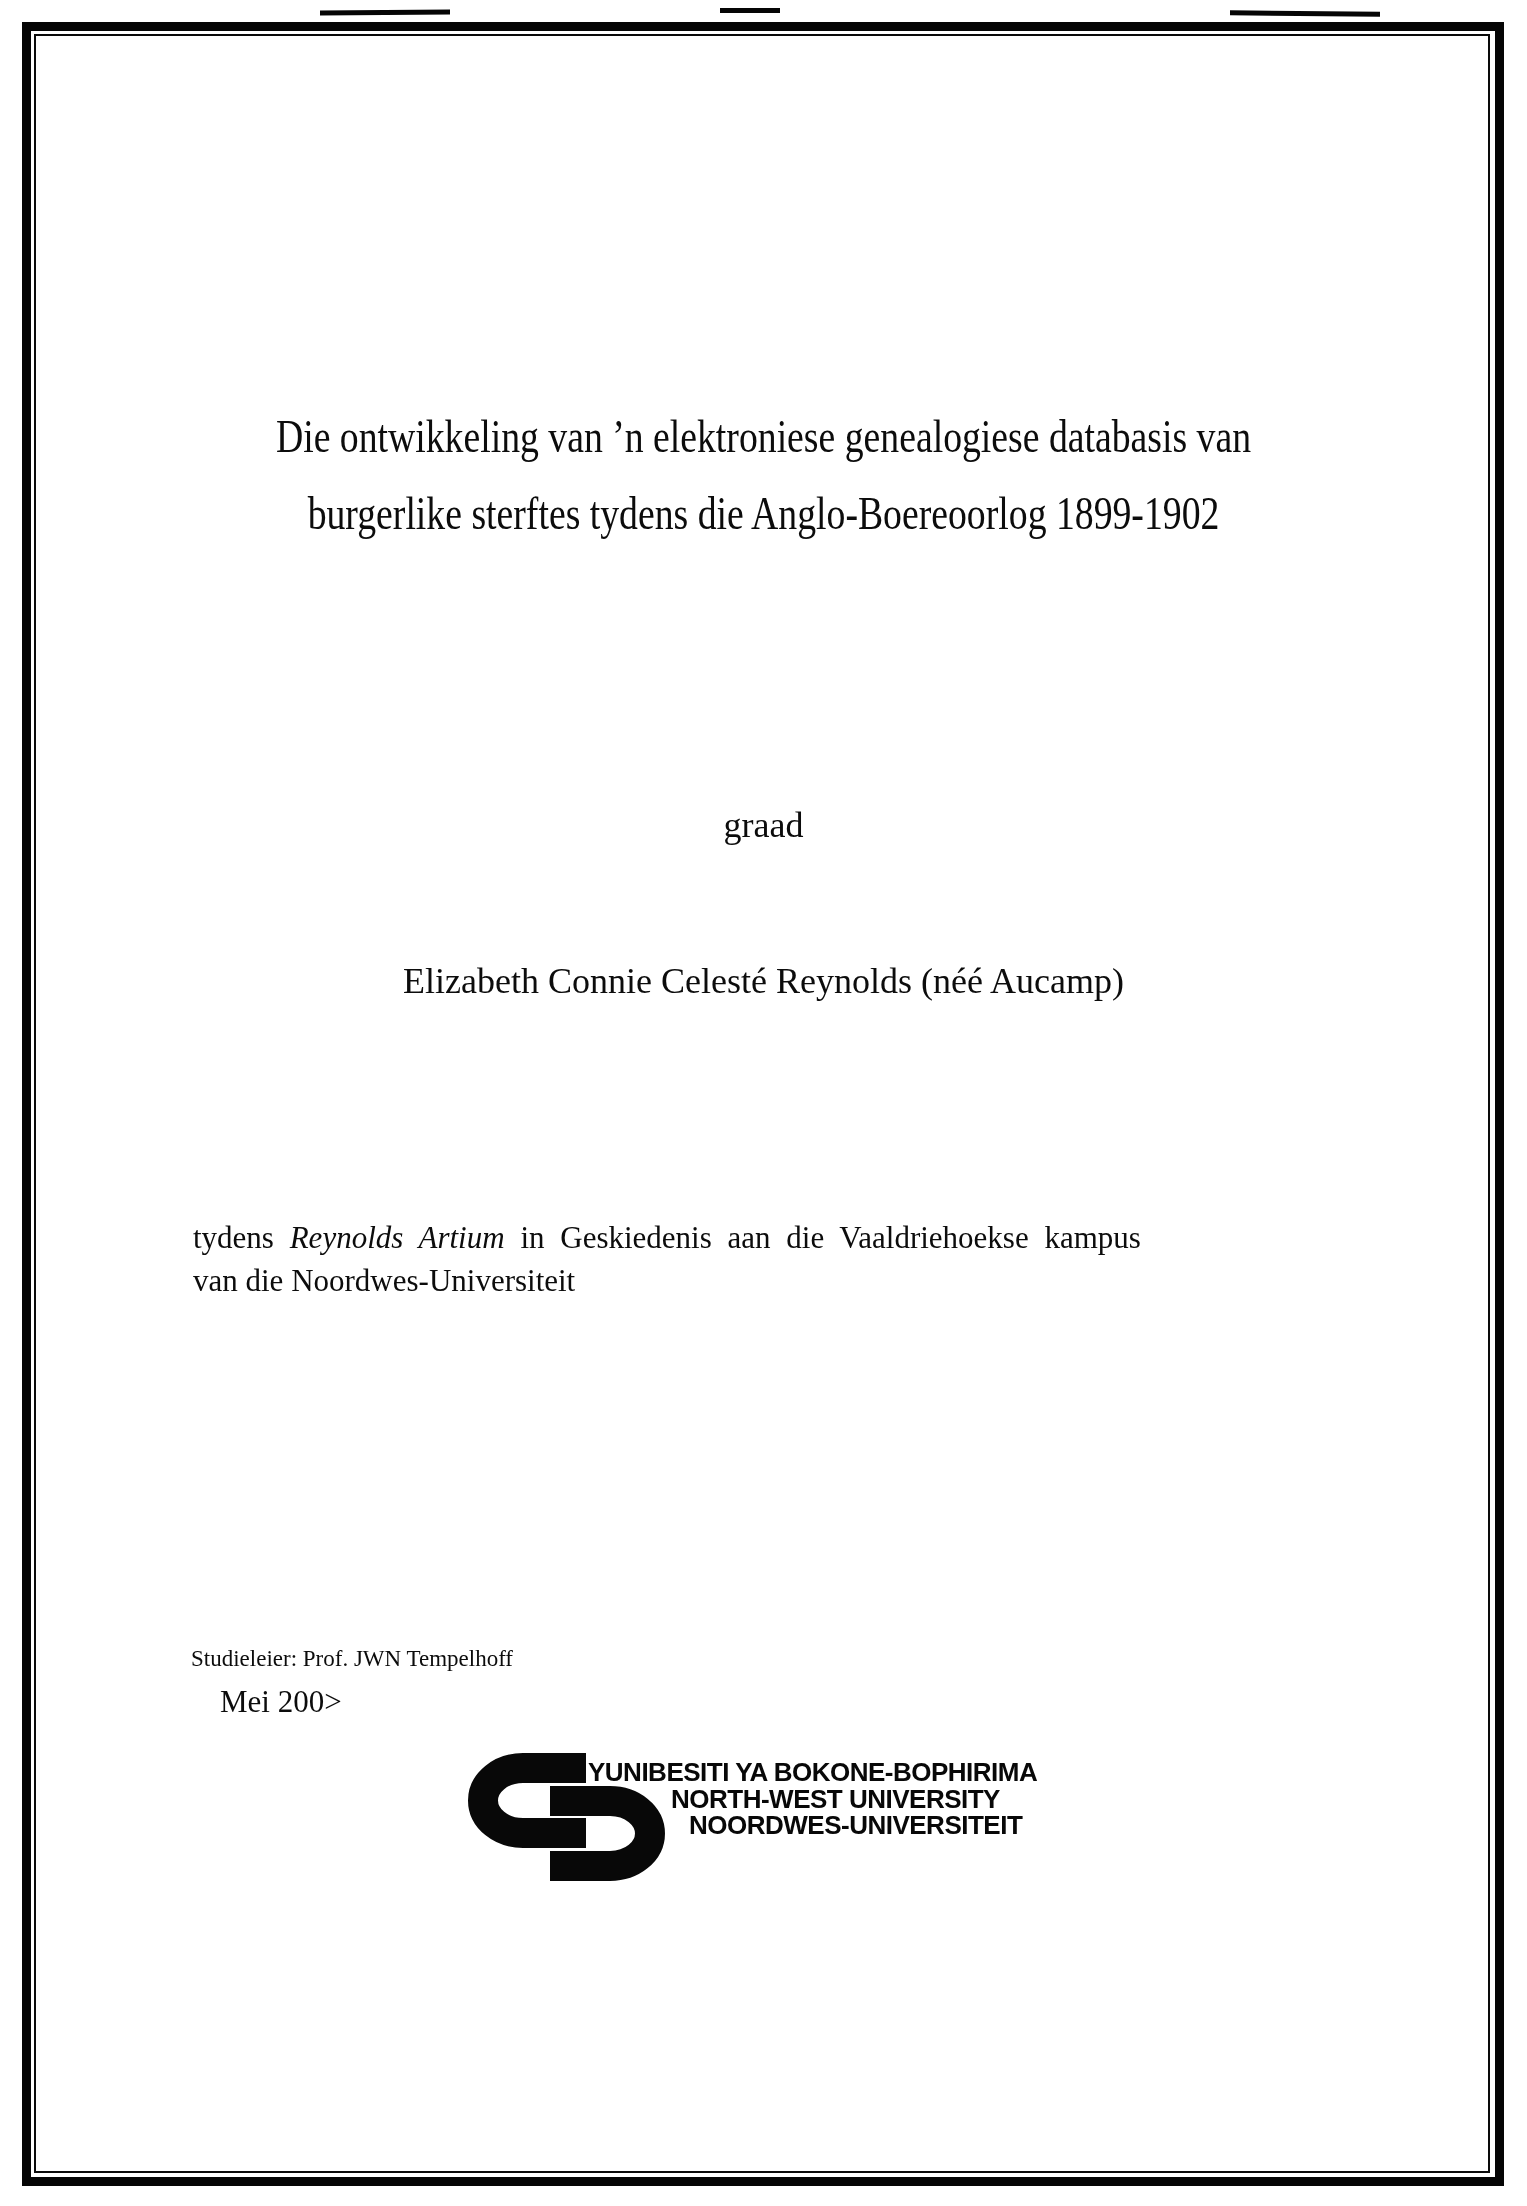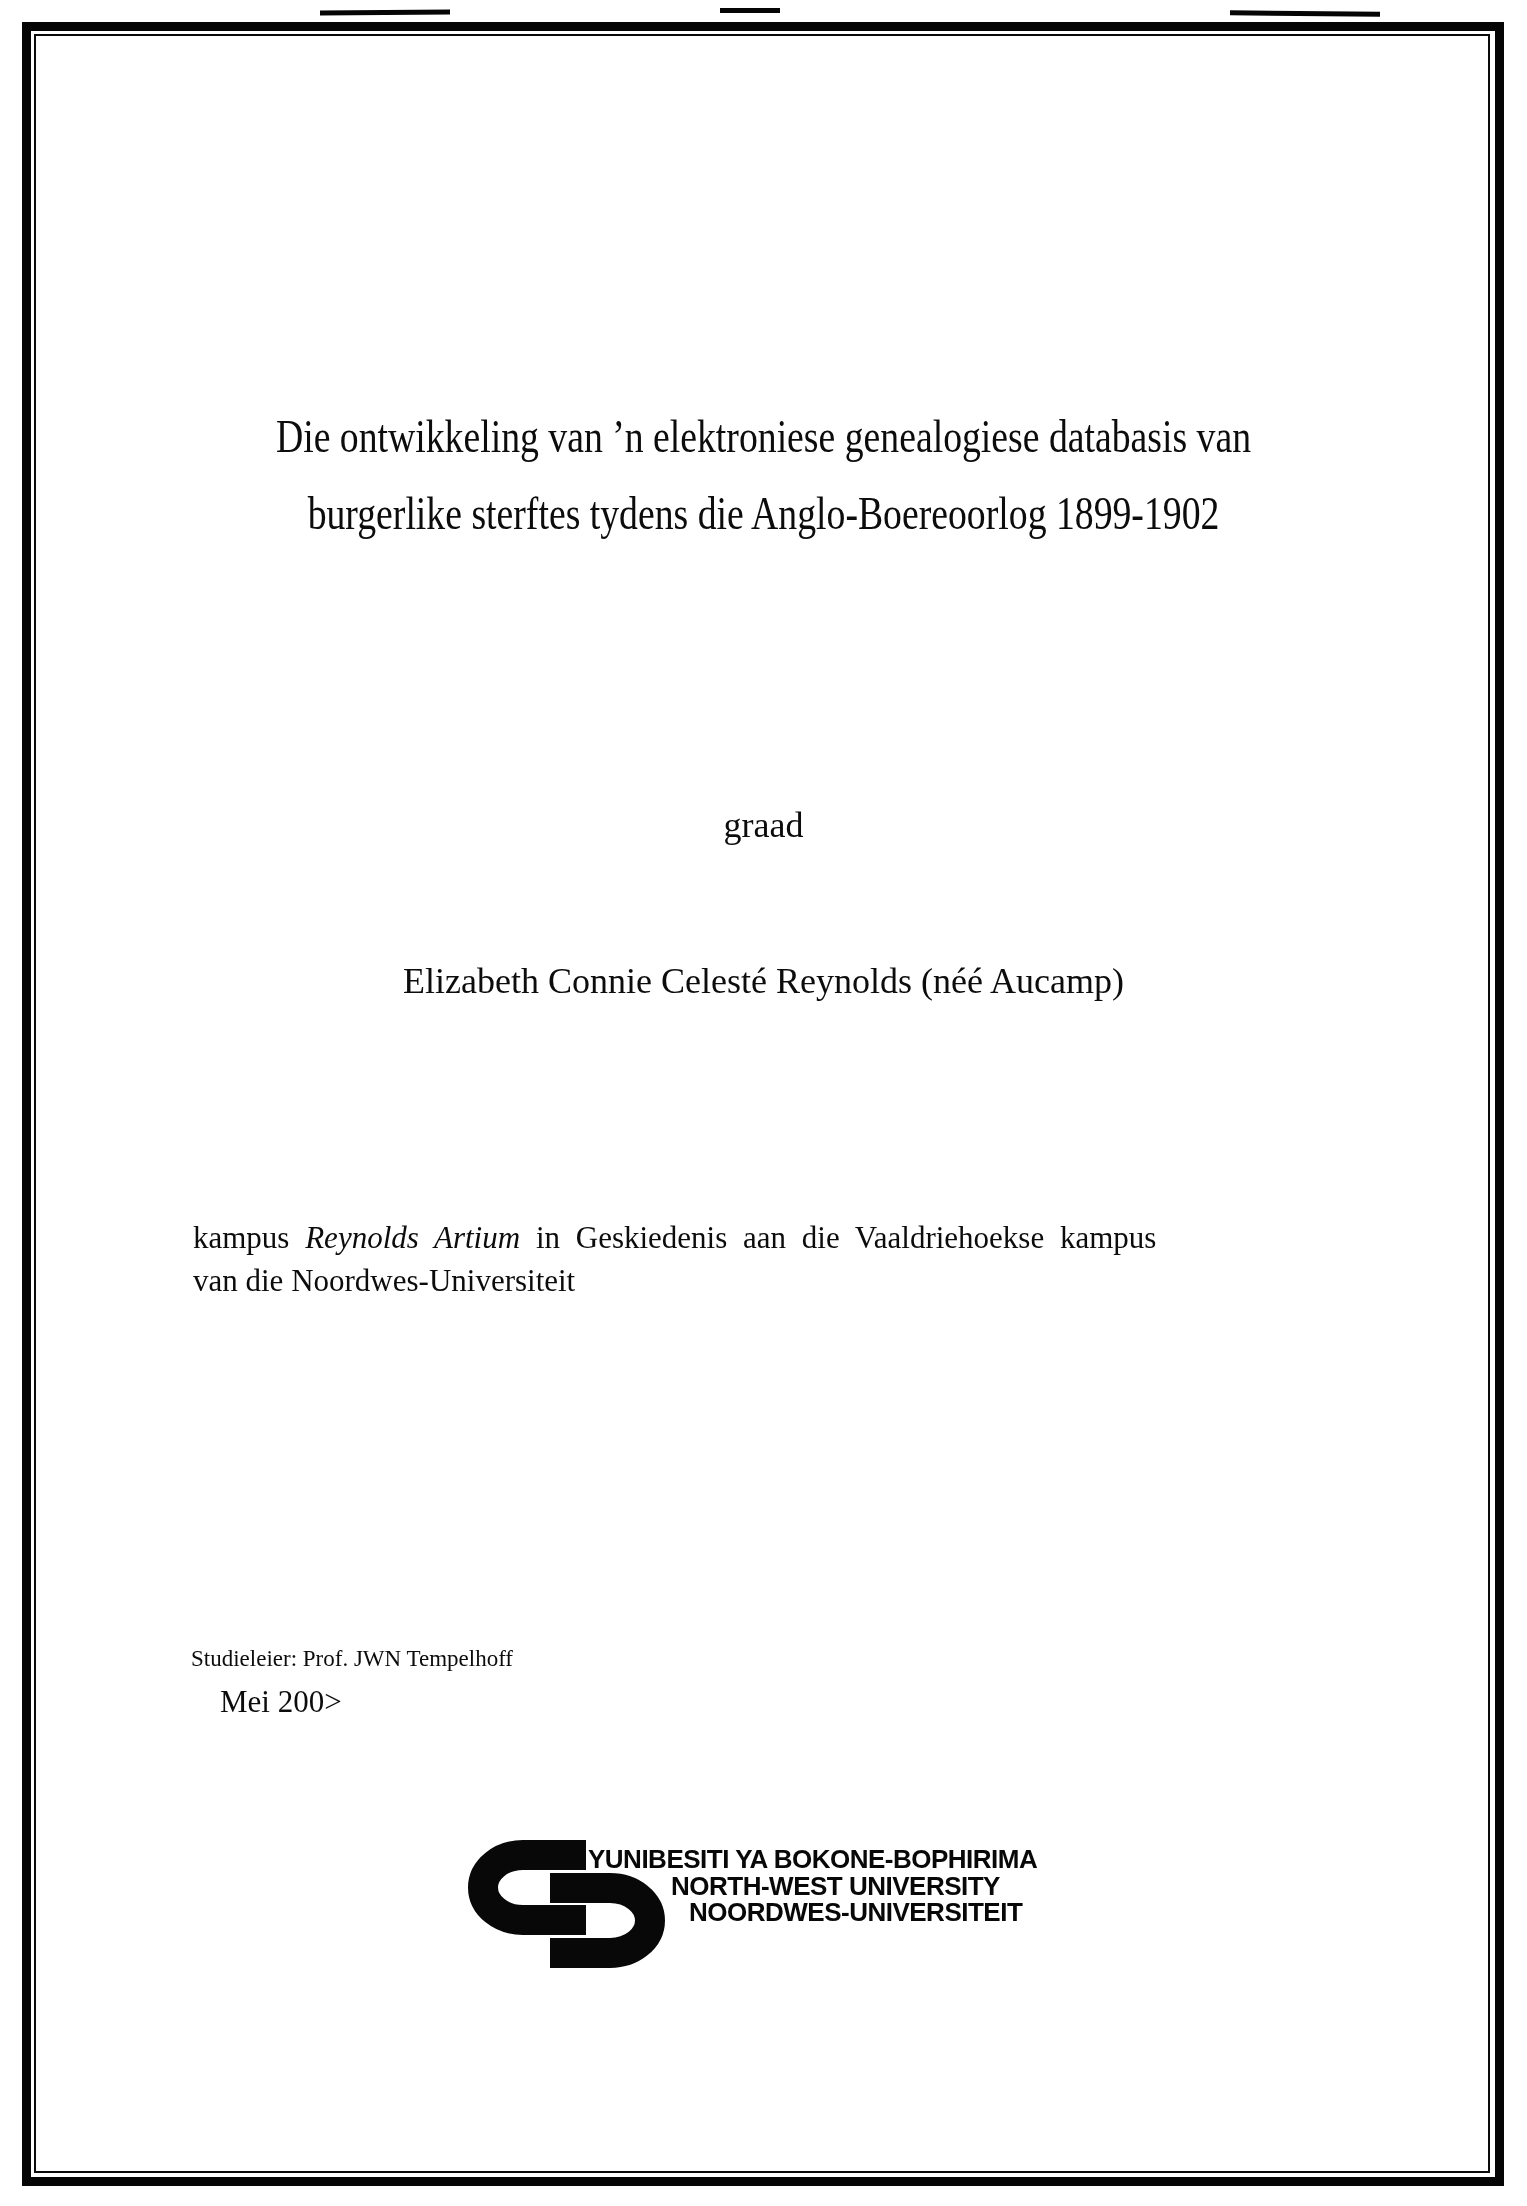--- a/index.html
+++ b/index.html
@@ -70,21 +70,21 @@
   }
   .date-line {
     position: absolute;
     left: 191px; top: 1684px;
     font-size: 31px;
     margin-left: 29px;
   }
 
   .logo {
     position: absolute;
-    left: 468px; top: 1840px;
+    left: 468px; top: 1753px;
     width: 660px; height: 130px;
   }
   .logo svg { position: absolute; left: 0; top: 0; }
   .logo-text {
     position: absolute;
     font-family: "Liberation Sans", sans-serif;
     font-weight: 700;
     font-size: 26px;
     letter-spacing: -0.5px;
     color: #080808;
@@ -109,21 +109,21 @@
   <div class="title-block">
     <div>Die ontwikkeling van ’n elektroniese genealogiese databasis van</div>
     <div>burgerlike sterftes tydens die Anglo-Boereoorlog 1899-1902</div>
   </div>
 
   <div class="byline-label">graad</div>
 
   <div class="author-line">Elizabeth Connie Celesté Reynolds (néé Aucamp)</div>
 
   <div class="description">
-    <div class="desc-l2"><span>kampus </span><i>Reynolds Artium</i><span> in Geskiedenis aan die Vaaldriehoekse kampus</span></div>
+    <div class="desc-l2"><span>tydens </span><i>Reynolds Artium</i><span> in Geskiedenis aan die Vaaldriehoekse kampus</span></div>
     <div class="desc-l3">van die Noordwes-Universiteit</div>
   </div>
 
   <div class="supervisor-line">Studieleier: Prof. JWN Tempelhoff</div>
 
   <div class="date-line">Mei 200&gt;</div>
 
   <div class="logo">
     <svg width="197" height="128" viewBox="0 0 197 128" fill="none" stroke="#080808" stroke-width="30" stroke-linecap="butt">
       <path d="M 118 15 H 55 A 40 32.5 0 0 0 55 80 H 118"></path>

